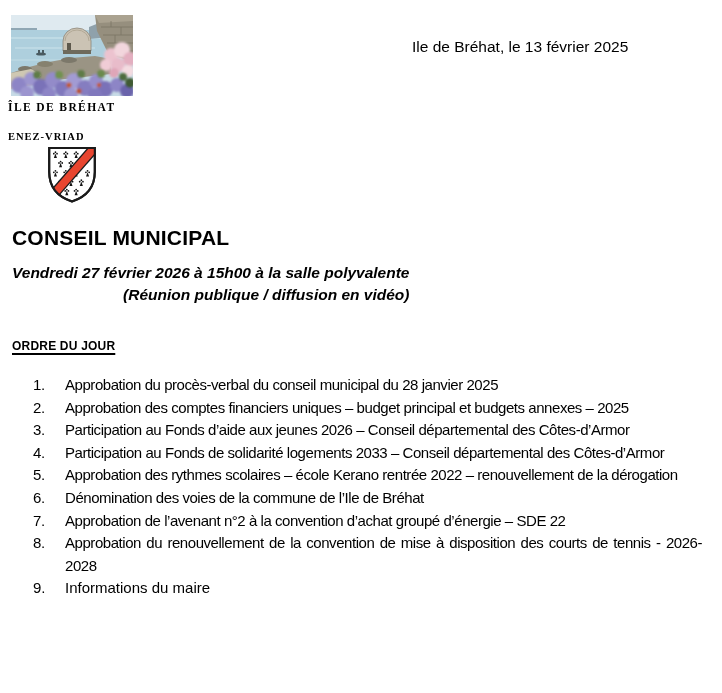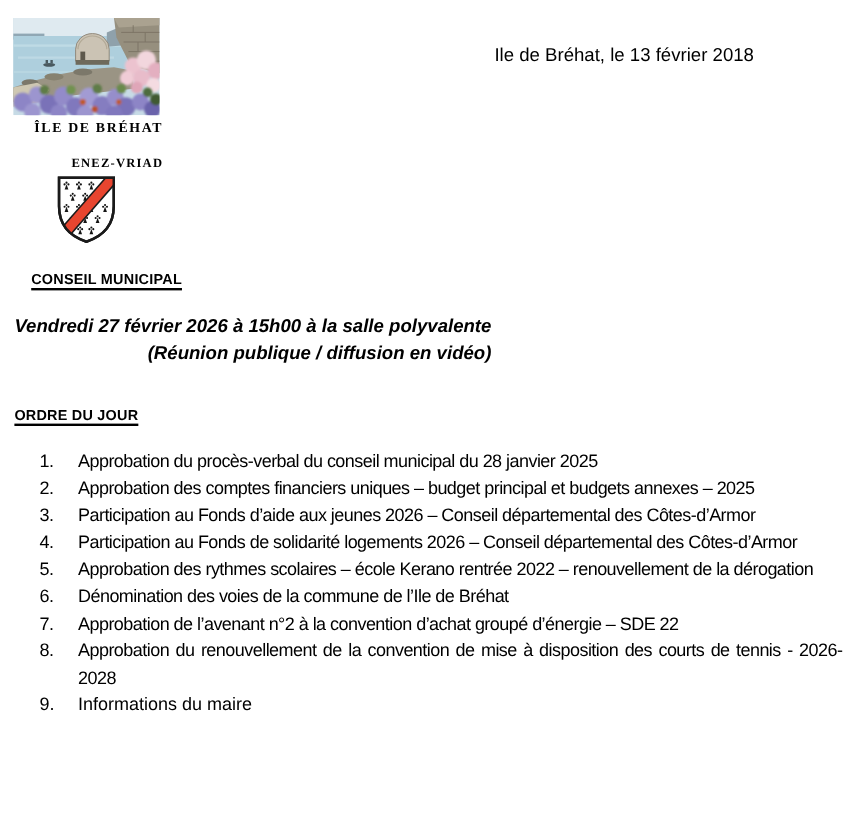--- a/index.html
+++ b/index.html
@@ -11,21 +11,21 @@
     font-family: "Liberation Sans", sans-serif;
     color: #000000;
     overflow: hidden;
   }
   
   .logo {
     position: absolute;
     left: 8px;
     top: 15px;
     width: 128px;
-    text-align: right;
+    text-align: left;
   }
   .photo { display: block; margin: 0 auto; }
   .logo-title {
     font-family: "Liberation Serif", serif;
     font-weight: 700;
     font-size: 11.5px;
     letter-spacing: 1.4px;
     margin-top: 5px;
     white-space: nowrap;
   }
@@ -42,25 +42,24 @@
   .dateline {
     position: absolute;
     left: 412px;
     top: 38px;
     font-size: 15.5px;
     white-space: nowrap;
   }
   
   .doc-title {
     position: absolute;
-    left: 26px;
+    left: 12px;
     top: 226px;
-    font-size: 12px;
-    font-weight: 700;
-    text-decoration: underline;
+    font-size: 21px;
+    font-weight: 700;
     text-decoration-thickness: 1.5px;
     text-underline-offset: 3px;
     letter-spacing: 0.2px;
   }
   .session {
     position: absolute;
     left: 12px;
     top: 262px;
     font-size: 15.5px;
     font-weight: 700;
@@ -223,21 +222,21 @@
           <use href="#erm" x="68" y="70"></use>
         <use href="#erm" x="40" y="88"></use>
           <use href="#erm" x="58" y="88"></use>
         <path d="M98 -2 L14 94" stroke="#1a1a1a" stroke-width="20" fill="none"></path>
         <path d="M98 -2 L14 94" stroke-width="15" fill="none" stroke="#e8452f"></path>
       </g>
       <path d="M6 4 H94 V50 C94 80 77 98 50 107 C23 98 6 80 6 50 Z" fill="none" stroke="#1a1a1a" stroke-width="4"></path>
     </svg>
   </div>
 
-  <div class="dateline">Ile de Bréhat, le 13 février 2018</div>
+  <div class="dateline">Ile de Bréhat, le 13 février 2025</div>
 
   <div class="doc-title">CONSEIL MUNICIPAL</div>
 
   <div class="session">
     <div>Vendredi 27 février 2026 à 15h00 à la salle polyvalente</div>
     <div>(Réunion publique / diffusion en vidéo)</div>
   </div>
 
   <div class="agenda-heading">ORDRE DU JOUR</div>
 
@@ -249,21 +248,21 @@
     <li class="condensed">
       <span class="num">2.</span>
       <span class="txt">Approbation des comptes financiers uniques – budget principal et budgets annexes – 2025</span>
     </li>
     <li class="condensed">
       <span class="num">3.</span>
       <span class="txt">Participation au Fonds d’aide aux jeunes 2026 – Conseil départemental des Côtes-d’Armor</span>
     </li>
     <li class="condensed">
       <span class="num">4.</span>
-      <span class="txt">Participation au Fonds de solidarité logements 2026 – Conseil départemental des Côtes-d’Armor</span>
+      <span class="txt">Participation au Fonds de solidarité logements 2033 – Conseil départemental des Côtes-d’Armor</span>
     </li>
     <li class="condensed">
       <span class="num">5.</span>
       <span class="txt">Approbation des rythmes scolaires – école Kerano rentrée 2022 – renouvellement de la dérogation</span>
     </li>
     <li class="condensed">
       <span class="num">6.</span>
       <span class="txt">Dénomination des voies de la commune de l’Ile de Bréhat</span>
     </li>
     <li class="condensed">

